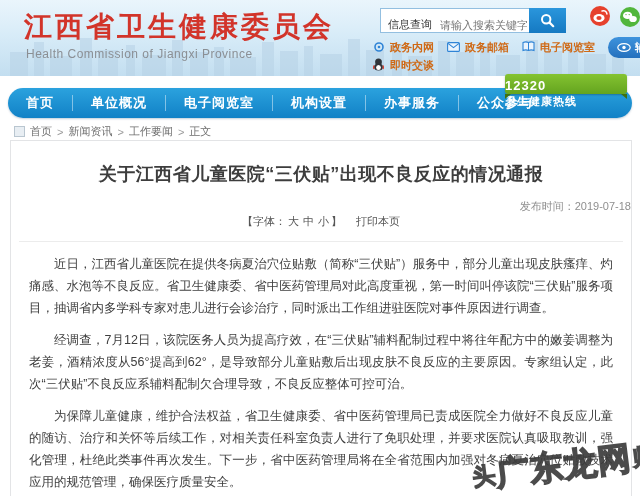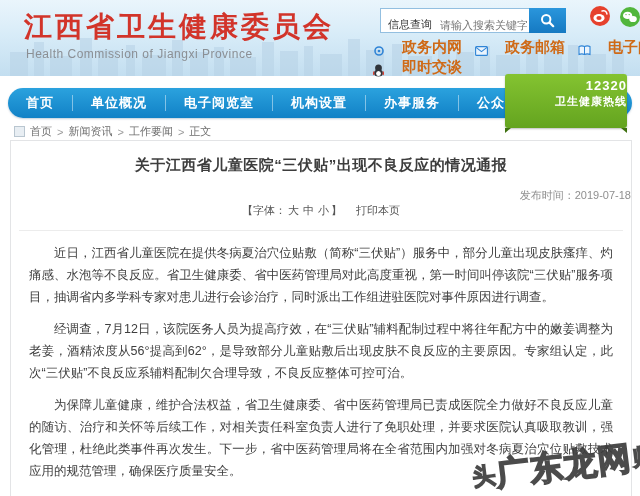--- a/index.html
+++ b/index.html
@@ -24,54 +24,54 @@
   .search-input{flex:1;border:none;outline:none;font-size:11px;color:#444;min-width:0;
     font-family:inherit;background:transparent;}
   .search-btn{width:37px;height:25px;margin:-1px -1px -1px 0;background:linear-gradient(#2a96dc,#1579c2);
     border:none;display:flex;align-items:center;justify-content:center;cursor:pointer;}
 
   .social-weibo{position:absolute;left:589px;top:5px;width:22px;height:22px;}
   .social-wechat{position:absolute;left:619px;top:6px;width:22px;height:22px;}
 
   .qlinks-row1{position:absolute;left:372px;top:37px;display:flex;align-items:center;gap:13px;white-space:nowrap;}
   .qlinks-row2{position:absolute;left:372px;top:58px;display:flex;align-items:center;white-space:nowrap;}
-  .qlink{display:inline-flex;align-items:flex-end;gap:17px;font-size:15px;color:#cf6a17;font-weight:bold;cursor:pointer;}
+  .qlink{display:inline-flex;align-items:flex-start;gap:5px;font-size:11px;color:#cf6a17;font-weight:bold;cursor:pointer;}
   .qlink .ic{display:inline-flex;width:13px;height:13px;align-items:center;justify-content:center;}
   .qlink-pill{display:inline-flex;align-items:center;gap:4px;background:linear-gradient(#3e93dd,#2470bd);
     color:#fff;font-size:11px;font-weight:bold;border-radius:11px;padding:3px 9px;cursor:pointer;}
 
   
   .nav{position:absolute;left:8px;top:88px;width:624px;height:30px;
     background:linear-gradient(#2ba2de,#1181c6);border-radius:15px;
     display:flex;align-items:center;box-shadow:0 1px 2px rgba(0,60,110,.25);}
   .nav-item{color:#fff;font-size:13px;font-weight:bold;padding:0 18px;cursor:pointer;letter-spacing:1px;}
   .nav-sep{width:1px;height:16px;background:rgba(255,255,255,.45);}
 
-  .hotline{position:absolute;left:505px;top:74px;width:122px;height:54px;z-index:5;
-    background:linear-gradient(#84c331,#64a41f);color:#fff;text-align:right;
+  .hotline{position:absolute;left:505px;top:74px;width:122px;height:20px;z-index:5;
+    background:linear-gradient(#84c331,#64a41f);color:#fff;text-align:left;
     border-radius:3px;box-shadow:0 1px 2px rgba(0,0,0,.25);
     clip-path:polygon(0 0,100% 0,100% 100%,92% 88%,8% 88%,0 100%);
     clip-path:none;}
   .hotline:before,.hotline:after{content:"";position:absolute;bottom:-5px;border-style:solid;}
   .hotline:before{left:0;border-width:5px 6px 0 0;border-color:#3f7110 transparent transparent transparent;}
   .hotline:after{right:0;border-width:0 6px 5px 0;border-color:transparent #3f7110 transparent transparent;}
   .hotline-number{font-size:13px;font-weight:bold;margin-top:4px;letter-spacing:1px;}
   .hotline-label{font-size:11px;font-weight:bold;margin-top:1px;letter-spacing:1px;}
 
   
   .breadcrumb{position:absolute;left:14px;top:124px;display:flex;align-items:center;gap:5px;
     font-size:11px;color:#6f6f6f;}
   .crumb-ic{width:9px;height:9px;border:1px solid #b9c6d0;background:#e8eef3;display:inline-block;}
   .crumb{cursor:pointer;}
   .crumb-sep{color:#9a9a9a;}
 
   
   .card{position:absolute;left:10px;top:140px;width:622px;height:356px;background:#fff;
     border:1px solid #e3e4e6;border-bottom:none;box-sizing:border-box;}
-  .art-title{margin-top:15px;text-align:center;font-size:15px;font-weight:bold;color:#3d3d3d;letter-spacing:.5px;}
+  .art-title{margin-top:21px;text-align:center;font-size:18px;font-weight:bold;color:#3d3d3d;letter-spacing:.5px;}
   .art-meta{margin-top:13px;text-align:right;font-size:11px;color:#8f8f8f;}
   .art-tools{text-align:center;font-size:11px;color:#555;}
   .art-tools .t{cursor:pointer;margin:0 2px;}
   .art-tools .print{margin-left:14px;cursor:pointer;}
   .divider{margin:12px 8px 0 8px;border-top:1px solid #ececec;height:0;}
   .body-text{padding:11px 18px 0 18px;font-size:12.5px;line-height:22px;color:#3e3e3e;text-align:justify;}
   .body-text p{margin:0 0 10px 0;text-indent:2em;}
 
   
   .watermark{position:absolute;left:472px;top:444px;z-index:9;transform:rotate(-7deg);

